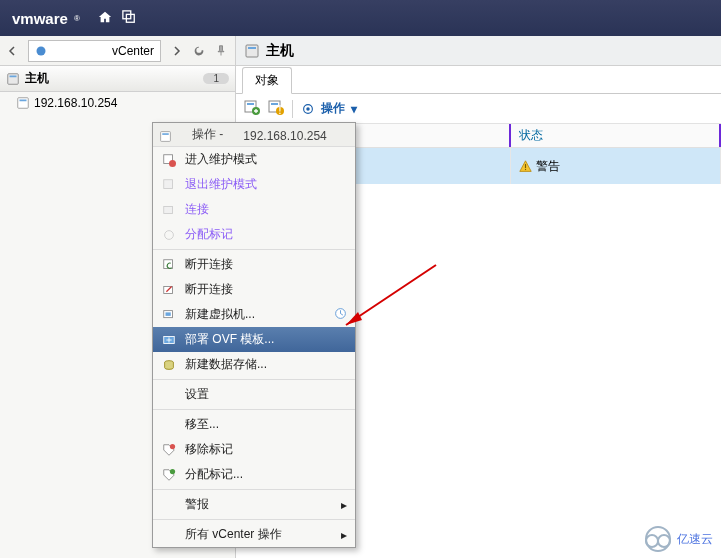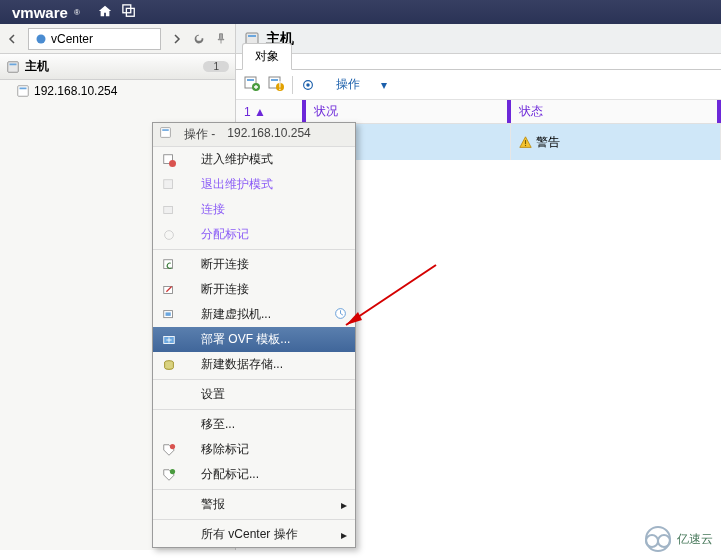--- a/index.html
+++ b/index.html
@@ -1,75 +1,75 @@
 <!DOCTYPE html>
 <html><head>
 <meta charset="utf-8">
 <style>
 * { margin: 0; padding: 0; box-sizing: border-box; font-family: "Microsoft YaHei", Arial, sans-serif; font-size: 12px; }
 body { background: #fff; width: 721px; height: 558px; overflow: hidden; position: relative; }
 
-.header { background: linear-gradient(#373f62, #2a3356); color: #fff; height: 24px; display: flex; align-items: center; padding: 0 12px; }
+.header { background: linear-gradient(#373f62, #2a3356); color: #fff; height: 36px; display: flex; align-items: center; padding: 0 12px; }
 .header .logo { font-size: 15px; font-weight: bold; margin-right: 6px; }
 .header .product { font-size: 14px; font-weight: normal; }
 .header .hicons { margin-left: 18px; display: flex; gap: 10px; }
 .header .hicons svg { fill: #fff; }
 
 .shell { display: flex; height: calc(100% - 32px); }
 
 .leftpane { width: 236px; background: #f7f7f5; border-right: 1px solid #cfcfcf; }
 .navbar { height: 30px; display: flex; align-items: center; border-bottom: 1px solid #d0d0d0; background: #f3f3f1; }
 .navbar .navbtn { width: 24px; height: 24px; display: flex; align-items: center; justify-content: center; }
-.navbar .crumb { flex: 1; border: 1px solid #c0c0c0; background: #fff; height: 22px; display: flex; align-items: center; padding: 0 6px; margin: 0 4px; }
+.navbar .crumb { flex: 1; border: 1px solid #c0c0c0; background: #fff; height: 22px; display: flex; align-items: center; padding: 0 6px; margin: 0 4px; justify-content: space-between; }
 .navbar .crumb svg { margin-right: 4px; }
 .navbar .ricons { display: flex; gap: 2px; padding-right: 4px; }
 .navbar .ricons div { width: 20px; height: 20px; display: flex; align-items: center; justify-content: center; }
 
 .treehdr { background: linear-gradient(#fdfdfd,#e9e9e6); border-bottom: 1px solid #d0d0d0; height: 26px; display: flex; align-items: center; padding: 0 6px; }
 .treehdr .badge { margin-left: auto; background: #d7d7d7; border-radius: 8px; padding: 0 10px; font-size: 10px; color: #444; }
 .treehdr svg { margin-right: 5px; }
 
 .treeitem { height: 22px; display: flex; align-items: center; padding: 0 16px; }
 .treeitem svg { margin-right: 4px; }
 
 .rightpane { flex: 1; display: flex; flex-direction: column; background: #fff; }
 .titlebar { height: 30px; background: #eef0f1; border-bottom: 1px solid #d0d0d0; display: flex; align-items: center; padding: 0 8px; }
 .titlebar svg { margin-right: 6px; }
 .titlebar .ttl { font-size: 14px; font-weight: bold; }
 
-.tabs { height: 16px; display: flex; align-items: flex-end; padding-left: 6px; border-bottom: 1px solid #c9c9c9; background: #fff; }
+.tabs { height: 28px; display: flex; align-items: flex-end; padding-left: 6px; border-bottom: 1px solid #c9c9c9; background: #fff; }
 .tab { border: 1px solid #c9c9c9; border-bottom: 1px solid #fff; background: #fff; padding: 4px 12px; border-radius: 3px 3px 0 0; position: relative; top: 1px; }
 
 .toolbar { height: 30px; display: flex; align-items: center; padding: 0 8px; border-bottom: 1px solid #e2e2e2; gap: 8px; }
 .toolbar .sep { width: 1px; height: 18px; background: #d0d0d0; }
-.toolbar .actbtn { display: flex; align-items: center; gap: 21px; color: #1b5fab; }
+.toolbar .actbtn { display: flex; align-items: center; gap: 6px; color: #1b5fab; font-weight: bold; }
 
 .colhdrs { height: 24px; display: flex; background: #fafafa; border-bottom: 1px solid #e0e0e0; }
-.colhdrs .col { border-right: 4px solid #6d28d9; padding: 4px 8px; color: #6d28d9; display: flex; align-items: center; }
+.colhdrs .col { border-right: 2px solid #6d28d9; padding: 4px 8px; color: #0369a1; display: flex; align-items: center; }
 .col1 { width: 70px; }
 .col2 { width: 205px; }
 .col3 { flex: 1; }
 
 .row { height: 36px; display: flex; background: #cfe7f8; }
 .row .cell { border-right: 1px solid #e6e6e6; padding: 4px 8px; display: flex; align-items: center; gap: 4px; }
 
 
 .ctxmenu { position: absolute; left: 152px; top: 122px; width: 204px; background: #f7f7f5; border: 1px solid #9b9b9b; box-shadow: 3px 3px 6px rgba(0,0,0,.25); }
-.ctxmenu .hdr { background: #efefec; padding: 3px 6px; display: flex; align-items: flex-start; gap: 12px; color: #444; border-bottom: 1px solid #dcdcdc; }
-.ctxmenu .mi { padding: 4px 8px 4px 8px; display: flex; align-items: center; gap: 24px; color: #222; position: relative; }
+.ctxmenu .hdr { background: #efefec; padding: 3px 6px; display: flex; align-items: flex-end; gap: 20px; color: #444; border-bottom: 1px solid #dcdcdc; }
+.ctxmenu .mi { padding: 4px 8px 4px 8px; display: flex; align-items: center; gap: 8px; color: #222; position: relative; }
 .ctxmenu .mi.disabled { color: #8b5cf6; }
 .ctxmenu .mi.selected { background: linear-gradient(#5a7fae,#40669a); color: #fff; }
 .ctxmenu .mi .ico { width: 16px; height: 16px; display: flex; align-items: center; justify-content: center; }
 .ctxmenu .sep { height: 1px; background: #dcdcdc; margin: 2px 0; }
 .ctxmenu .sub { margin-left: auto; }
 .ctxmenu .clock { position: absolute; right: 8px; }
 
 .arrow { position: absolute; left: 336px; top: 260px; pointer-events: none; }
 
-.watermark { position: absolute; right: 8px; bottom: 6px; display: flex; align-items: center; gap: 6px; color: #14532d; font-size: 16px; opacity: .8; }
+.watermark { position: absolute; right: 8px; bottom: 6px; display: flex; align-items: center; gap: 6px; color: #1d4ed8; font-size: 16px; opacity: .8; }
 .watermark .wicon { width: 26px; height: 26px; border: 2px solid #8aa2b8; border-radius: 50%; position: relative; }
 .watermark .wicon::before, .watermark .wicon::after { content: ""; position: absolute; border: 2px solid #8aa2b8; border-radius: 50%; }
 .watermark .wicon::before { width: 10px; height: 10px; left: -2px; top: 6px; }
 .watermark .wicon::after { width: 10px; height: 10px; right: -2px; top: 6px; }
 </style>
 </head>
 <body>
 
 <div class="header">
   <span class="logo">vmware</span>

